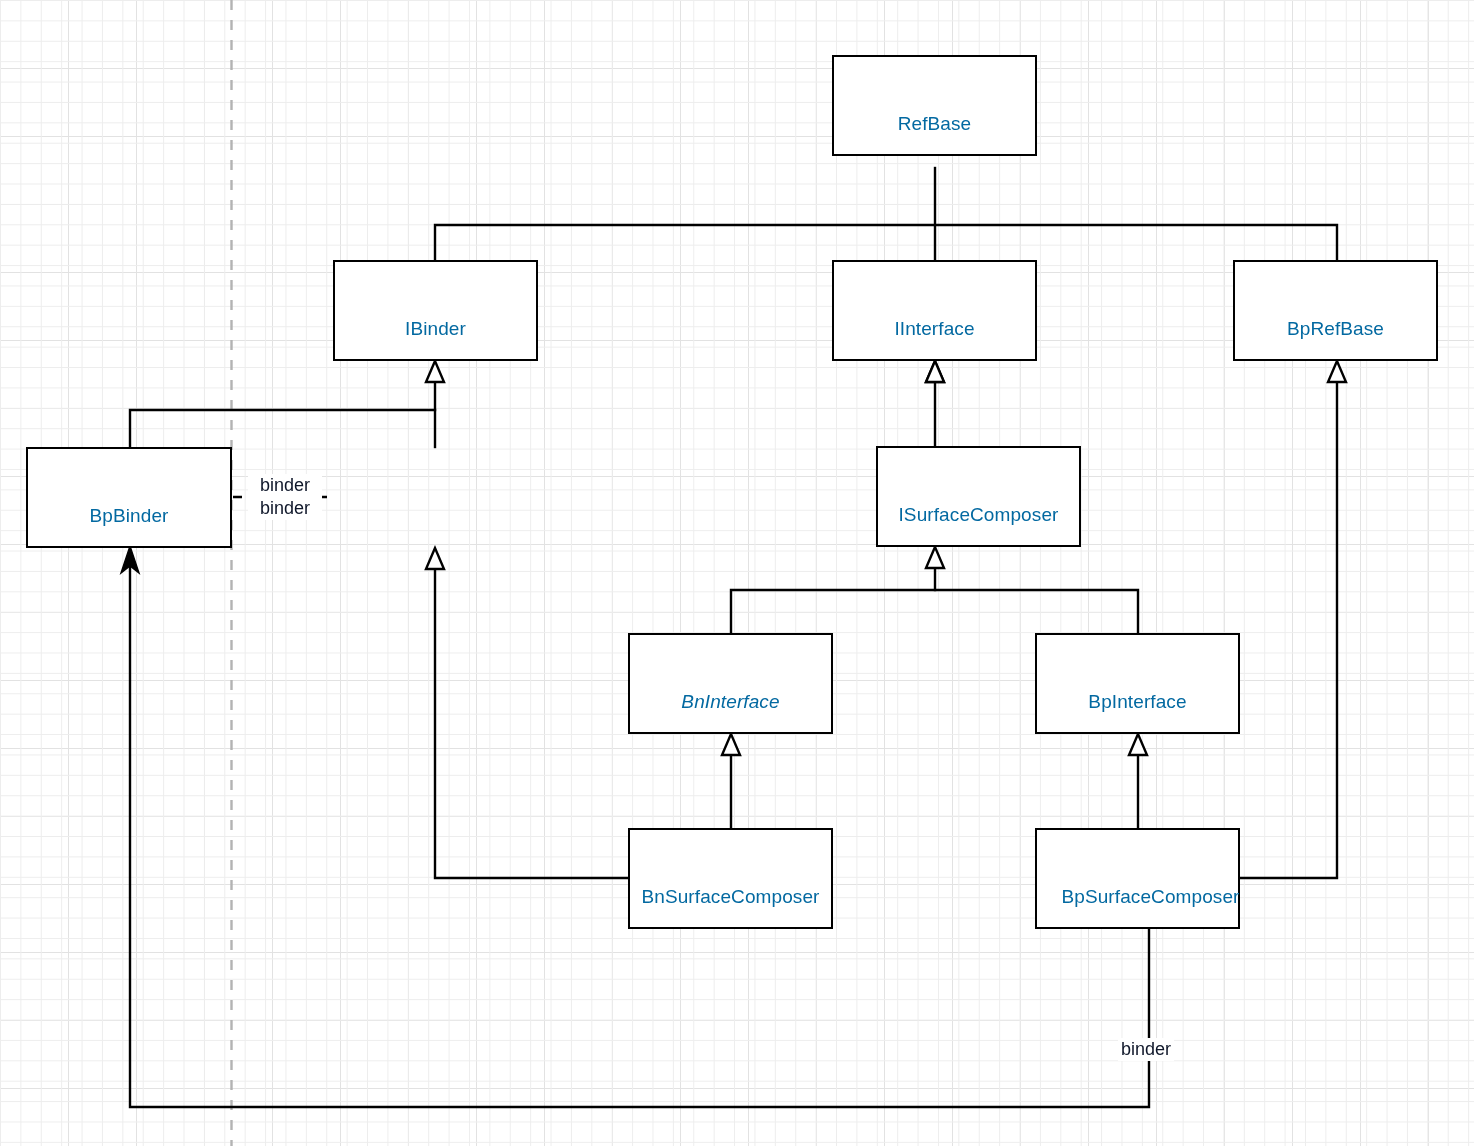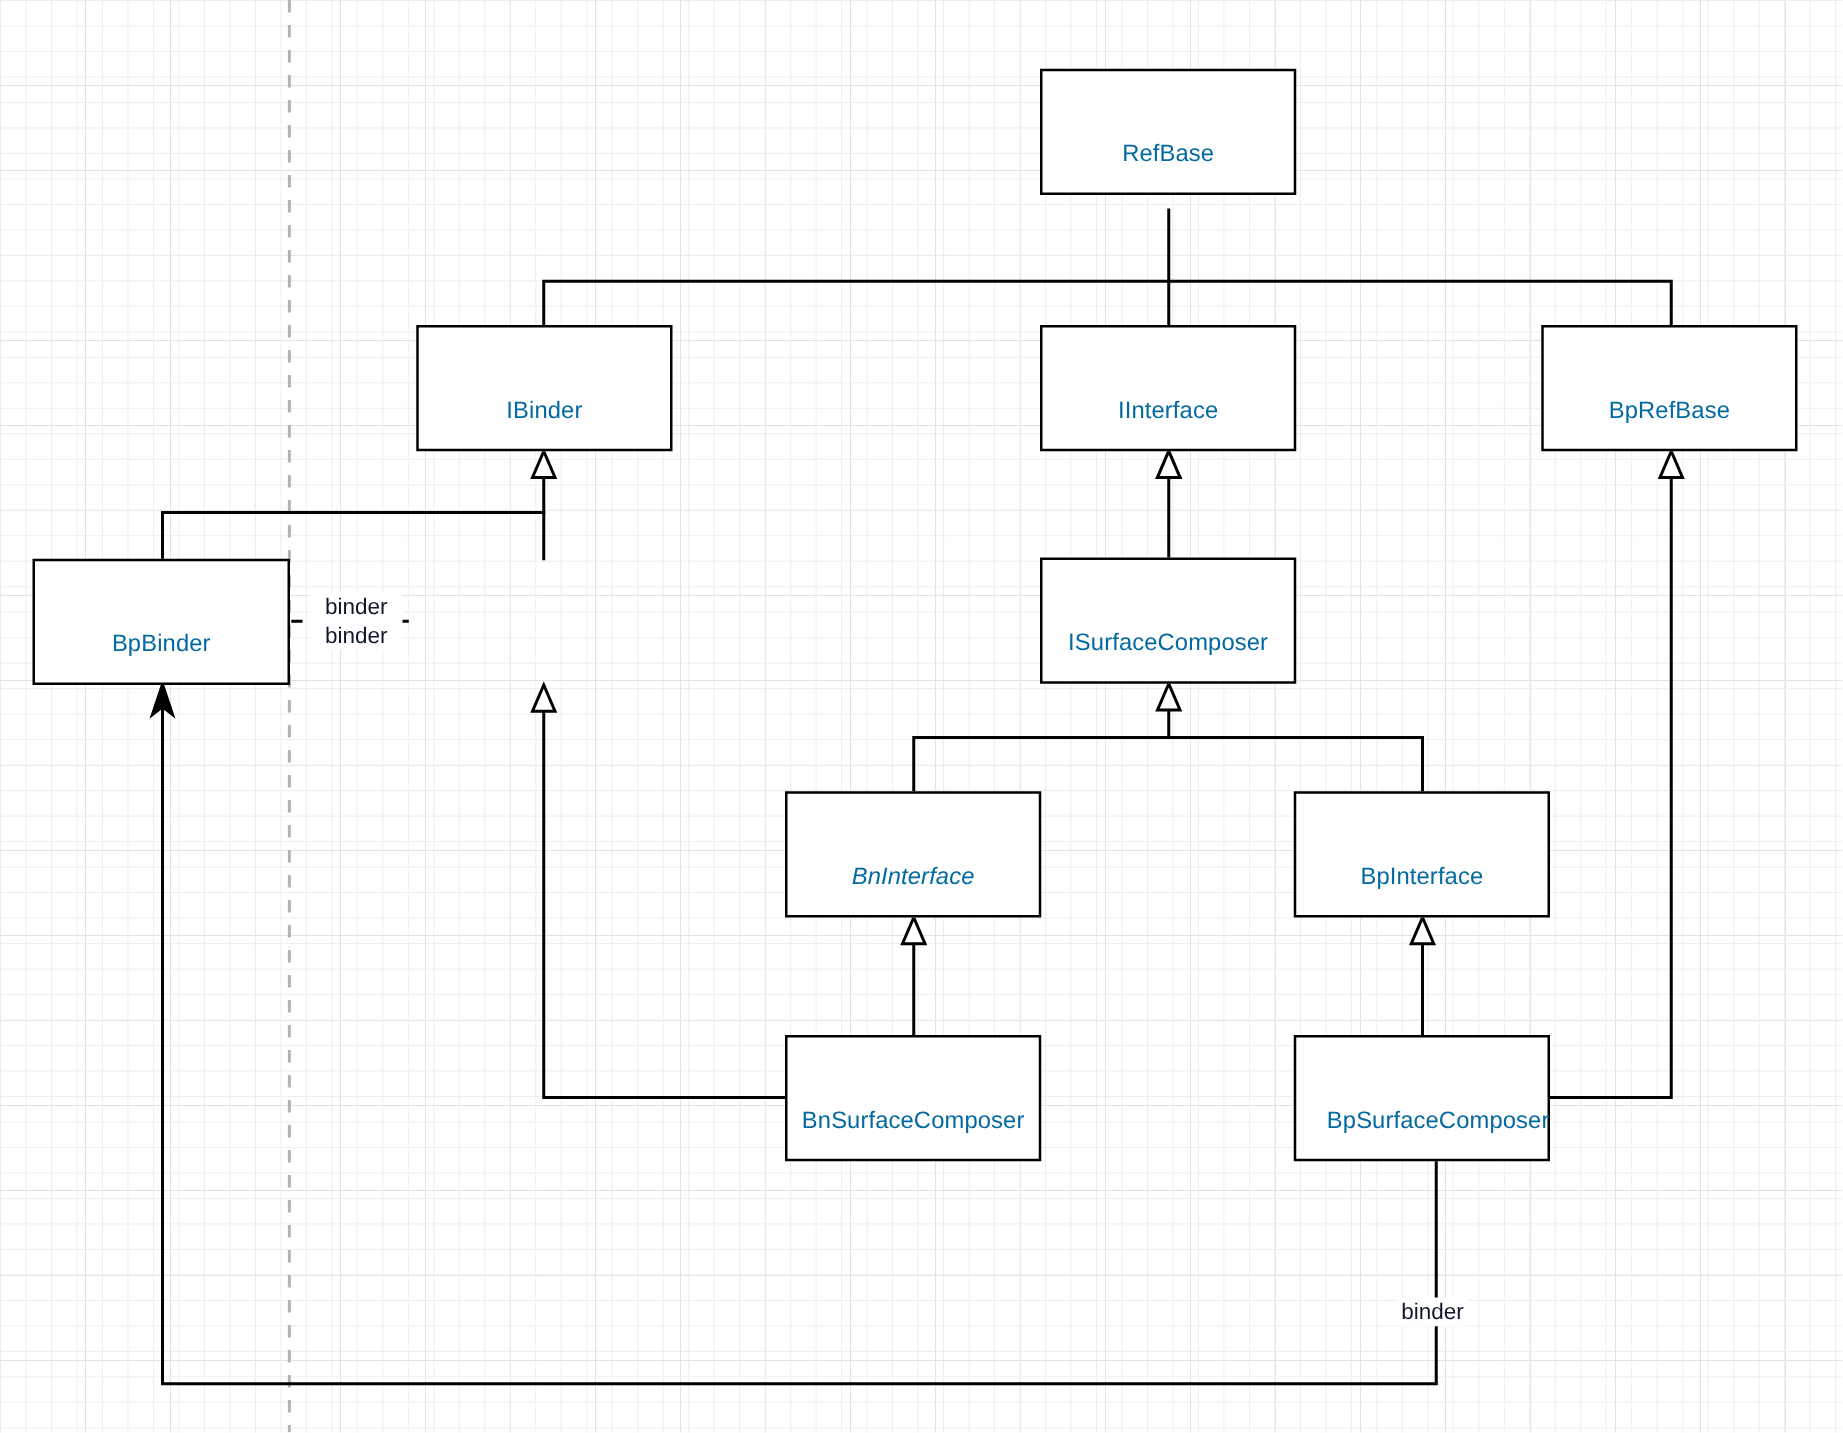--- a/index.html
+++ b/index.html
@@ -127,21 +127,21 @@
 
   <div class="node-box" style="left:1233px; top:260px; width:205px; height:101px;">
     <span class="node-label">BpRefBase</span>
   </div>
 
   <div class="node-box" style="left:26px; top:447px; width:206px; height:101px;">
     <span class="node-label">BpBinder</span>
   </div>
 
 
-  <div class="node-box" style="left:832px; top:446px; width:205px; height:101px;">
+  <div class="node-box" style="left:876px; top:446px; width:205px; height:101px;">
     <span class="node-label">ISurfaceComposer</span>
   </div>
 
   <div class="node-box" style="left:628px; top:633px; width:205px; height:101px;font-style:italic;">
     <span class="node-label">BnInterface</span>
   </div>
 
   <div class="node-box" style="left:1035px; top:633px; width:205px; height:101px;">
     <span class="node-label">BpInterface</span>
   </div>

